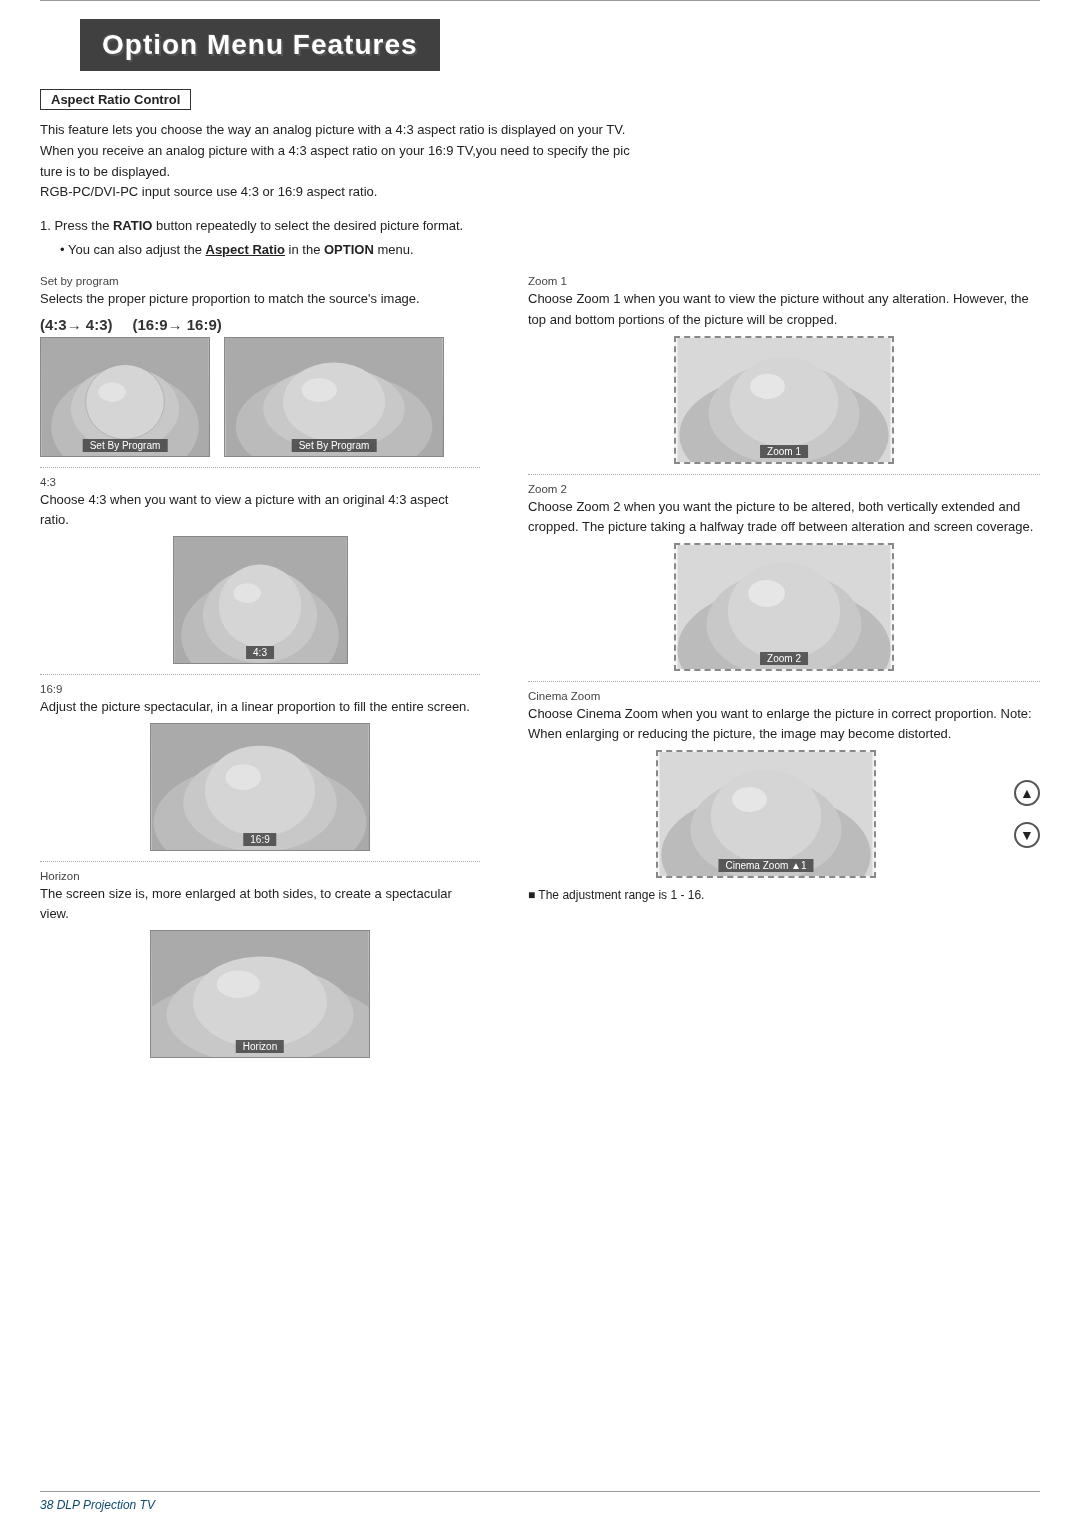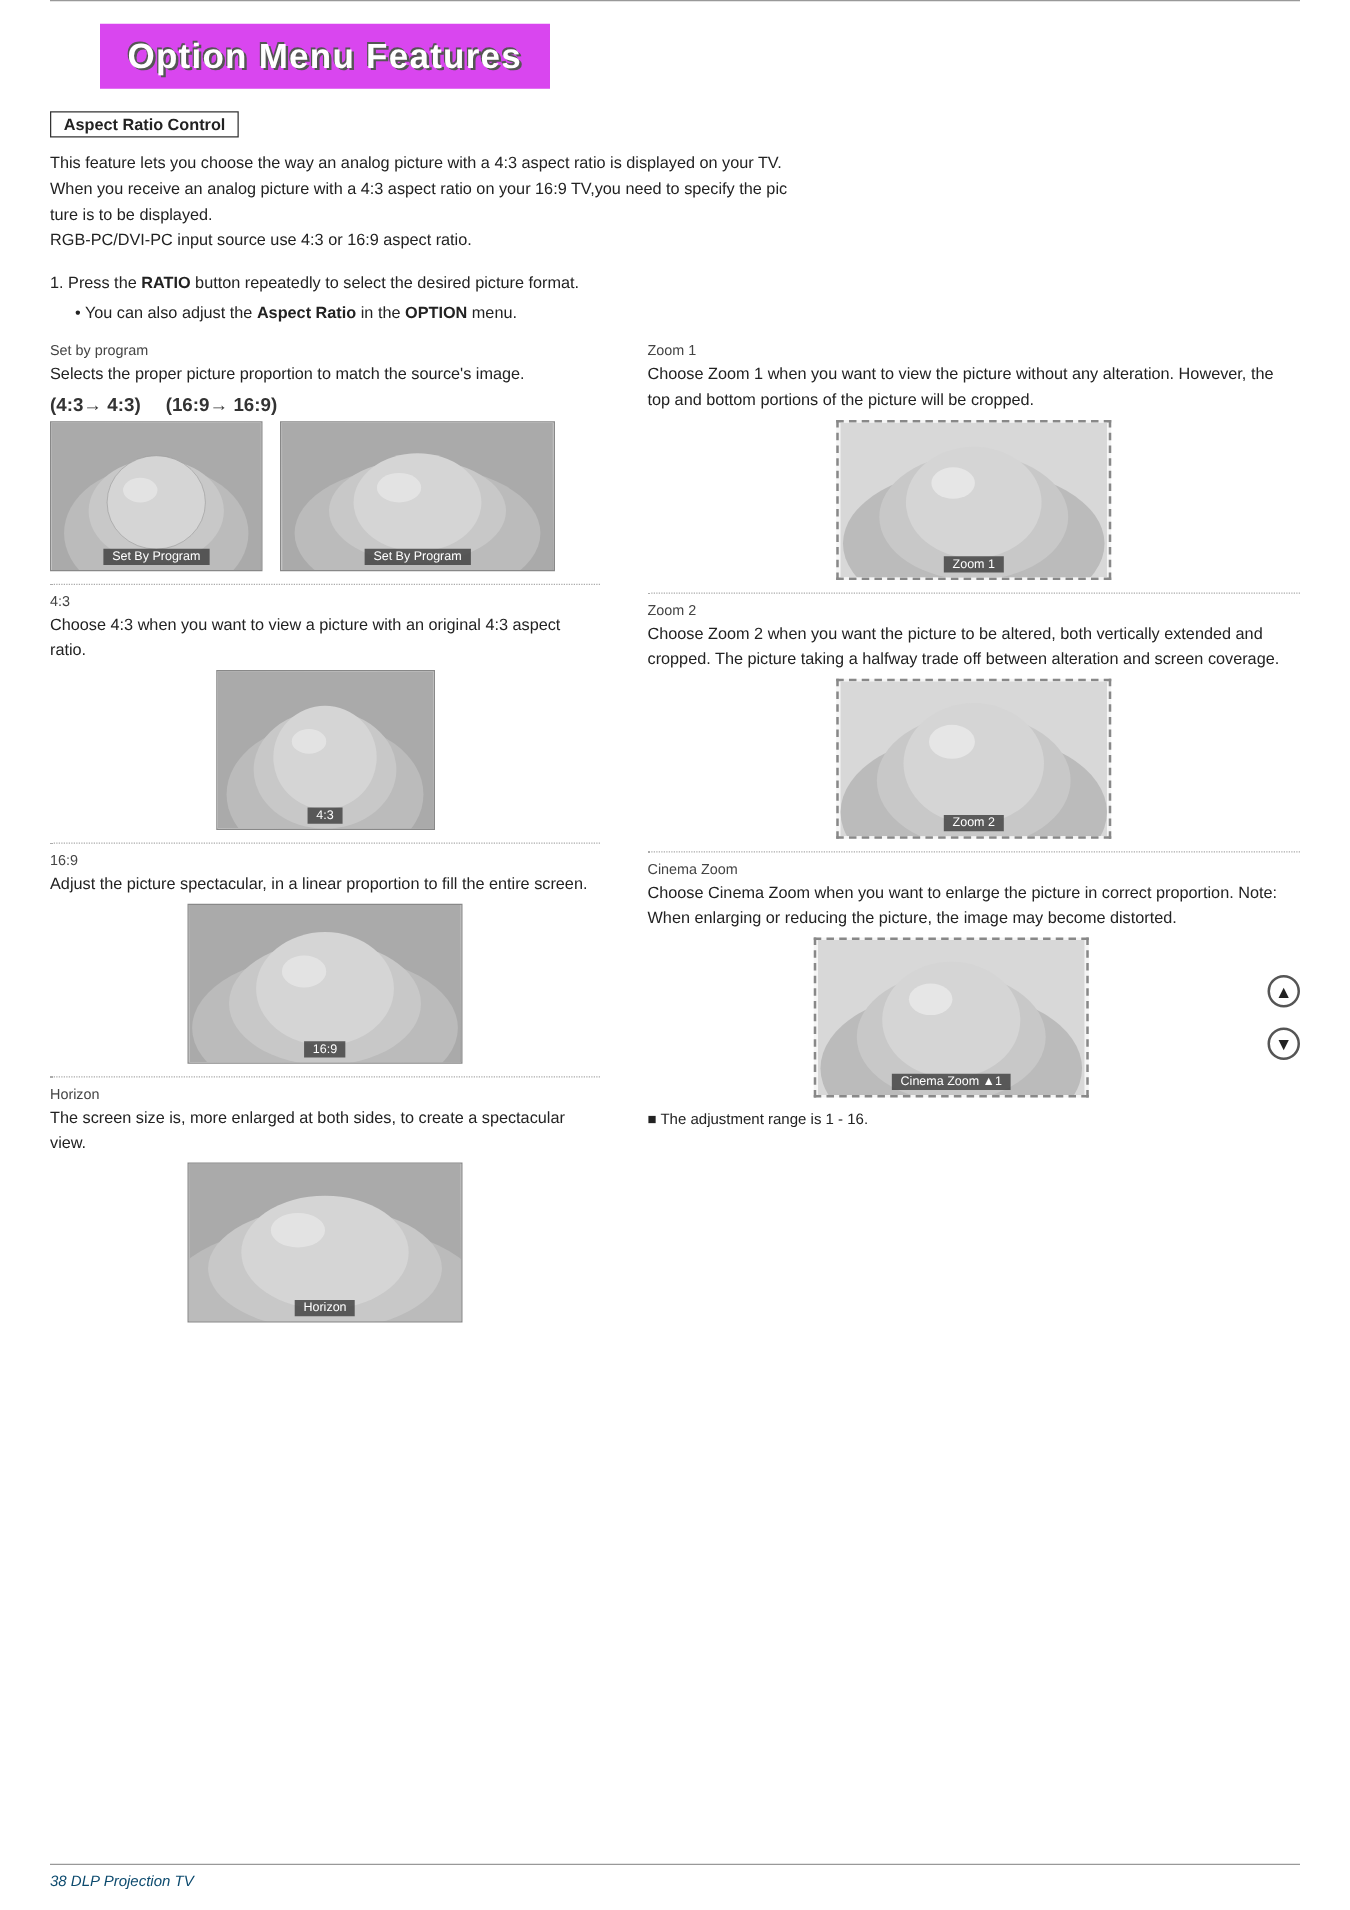--- a/index.html
+++ b/index.html
@@ -16,21 +16,21 @@
       min-height: 1528px;
       padding: 0;
       display: flex;
       flex-direction: column;
     }
     .top-rule {
       border-top: 1.5px solid #999;
       margin: 0 40px;
     }
     .title-bar {
-      background: #d946ef;
+      background: #404040;
       margin: 18px 40px 0 40px;
       padding: 10px 22px 10px 22px;
       display: inline-block;
     }
     .title-bar h1 {
       color: #fff;
       font-size: 28px;
       font-weight: 900;
       letter-spacing: 1px;
       font-family: Arial Black, Arial, sans-serif;
@@ -66,26 +66,26 @@
       list-style: none;
       margin-bottom: 2px;
     }
     .step-list li.main-step {
       font-size: 13px;
     }
     .step-list li.sub-step {
       padding-left: 20px;
     }
     .bold { font-weight: bold; margin-top: 28px; }
-    .underline { }
+    .underline { text-decoration: underline; }
     .bold-caps { font-weight: 900; font-family: Arial Black, Arial, sans-serif; }
 
     .two-col {
       display: flex;
-      gap: 38px;
+      gap: 48px;
       margin-top: 14px;
     }
     .col-left {
       width: 440px;
       flex-shrink: 0;
     }
     .col-right {
       flex: 1;
     }
 

